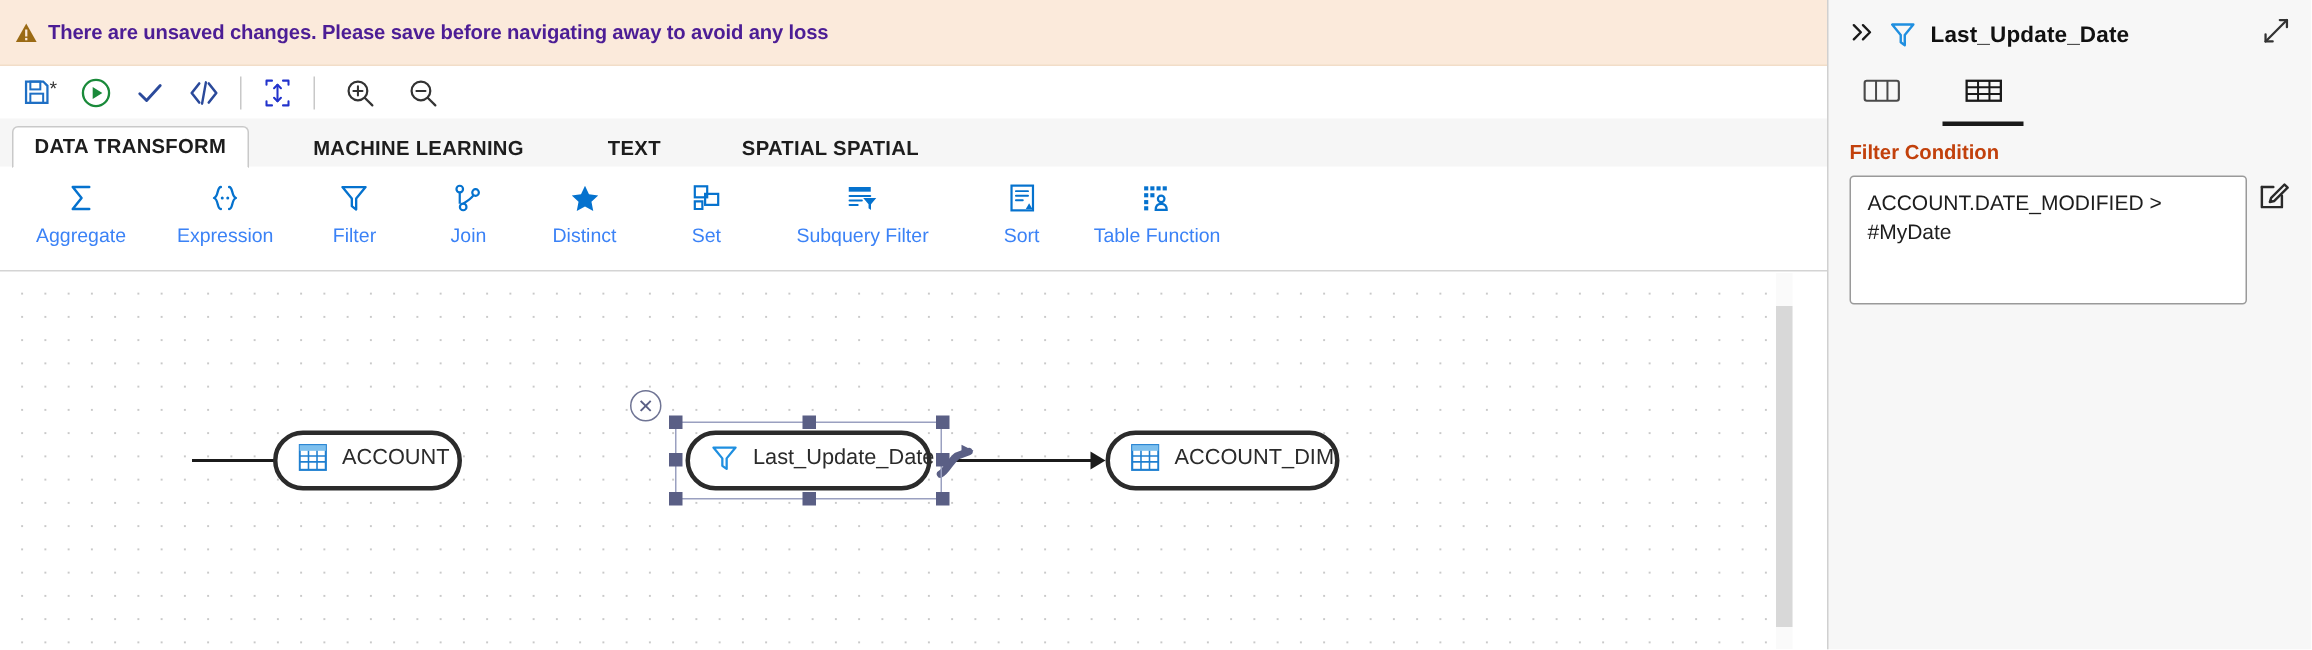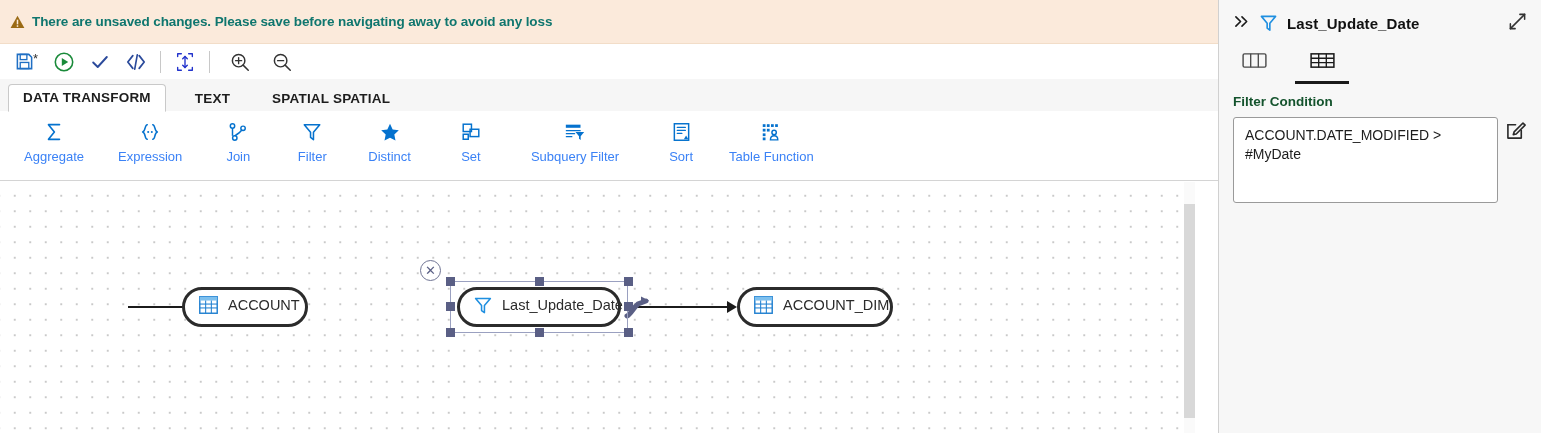--- a/index.html
+++ b/index.html
@@ -13,38 +13,38 @@
 
   
   .main { position: relative; width: 1218px; height: 433px; background:#ffffff; }
 
   
   .alert-banner {
     height: 44px; background: #fbeadb; display: flex; align-items: center;
     padding: 0 0 0 10px; gap: 7px; border-bottom: 1px solid #f2ddc8;
   }
   .alert-icon { color:#8a5a12; font-size: 15px; line-height: 1; display:flex; align-items:center; }
-  .alert-text { color:#0f766e; font-size: 13.5px; font-weight: 700; letter-spacing:-0.1px; }
+  .alert-text { color:#4c1d95; font-size: 13.5px; font-weight: 700; letter-spacing:-0.1px; }
 
   
   .toolbar {
     height: 35px; background:#ffffff; display:flex; align-items:center;
     padding-left: 6px; gap: 0px;
   }
   .tb-btn {
     width: 36px; height: 33px; display:flex; align-items:center; justify-content:center;
     cursor: pointer; position: relative;
   }
   .tb-sep { width:1px; height:22px; background:#c8c8c8; margin: 0 6px; }
   .star-mark { color:#333; font-size:13px; margin-left:-9px; margin-top:-7px; }
 
   
   .tabstrip {
     height: 32px; background:#f6f6f6; display:flex; align-items:flex-end;
-    padding-left: 8px; gap: 4px; position: relative;
+    padding-left: 8px; gap: 16px; position: relative;
   }
   .tab {
     font-size: 13.5px; font-weight: 700; color:#1d1d1d; letter-spacing: 0.2px;
     padding: 5px 14px 6px 14px; cursor:pointer; white-space: nowrap;
     border: 1px solid transparent; border-bottom: none; position: relative; top: 1px;
   }
   .tab.active {
     background: #ffffff; border: 1px solid #c9c9c9; border-bottom-color: #ffffff;
     border-radius: 4px 4px 0 0;
   }
@@ -112,21 +112,21 @@
   .rp-chev { color:#222; font-size:16px; cursor:pointer; line-height:1; }
   .rp-title { font-size:15px; font-weight:700; color:#111; letter-spacing:0.1px; }
   .rp-expand { margin-left:auto; cursor:pointer; color:#333; }
   .rp-tabs { height: 36px; display:flex; align-items:center; padding-left: 14px; gap: 26px; }
   .rp-tab { width:42px; height:31px; display:flex; align-items:flex-start; justify-content:center;
             cursor:pointer; position:relative; padding-top:2px; }
   .rp-tab.active::after {
     content:""; position:absolute; left:-6px; right:-6px; bottom:-4px; height:3px; background:#1a1a1a;
   }
   .rp-body { padding: 12px 14px 0 14px; }
-  .rp-section-title { font-size:13.5px; font-weight:700; color:#14532d; margin-bottom:8px; }
+  .rp-section-title { font-size:13.5px; font-weight:700; color:#c2410c; margin-bottom:8px; }
   .cond-row { display:flex; align-items:flex-start; gap:8px; }
   .cond-box {
     width: 282px; height: 86px; background:#ffffff; border:1px solid #9a9a9a; border-radius:3px;
     padding: 8px 8px 8px 11px; font-size:14px; color:#1d1d1d; line-height:1.35;
     overflow:hidden; cursor:text;
   }
   .edit-btn { cursor:pointer; padding-top:2px; }
 </style>
 </head>
 <body>
@@ -199,20 +199,21 @@
         <svg width="22" height="22" viewBox="0 0 24 24" aria-hidden="true">
           <circle cx="10.5" cy="10.5" r="6.8" fill="none" stroke="#333" stroke-width="1.6"></circle>
           <path d="M15.4 15.4 L21 21" stroke="#333" stroke-width="1.6" stroke-linecap="round"></path>
           <path d="M7.2 10.5 H13.8" stroke="#333" stroke-width="1.5" stroke-linecap="round"></path>
         </svg>
       </div>
     </div>
 
     <div class="tabstrip">
       <div class="tab active">DATA TRANSFORM</div>
+      <div class="tab" style="margin-left:12px;">MACHINE LEARNING</div>
       <div class="tab" style="margin-left:10px;">TEXT</div>
       <div class="tab" style="margin-left:8px;">SPATIAL SPATIAL</div>
     </div>
 
     <div class="ribbon">
 
       <div class="op" style="margin-left:14px;">
         <span class="op-icon">
           <svg width="22" height="22" viewBox="0 0 24 24" aria-hidden="true">
             <path d="M18 4 H6 L12.4 12 L6 20 H18" fill="none" stroke="#0572ce" stroke-width="1.8" stroke-linejoin="round" stroke-linecap="round"></path>
@@ -226,44 +227,44 @@
           <svg width="24" height="22" viewBox="0 0 26 24" aria-hidden="true">
             <g fill="none" stroke="#0572ce" stroke-width="1.7" stroke-linecap="round" stroke-linejoin="round">
               <path d="M10 4 C7 4 8.5 11 5 12 C8.5 13 7 20 10 20"></path>
               <path d="M16 4 C19 4 17.5 11 21 12 C17.5 13 19 20 16 20"></path>
             </g>
             <circle cx="11" cy="12" r="1.1" fill="#0572ce"></circle>
             <circle cx="15" cy="12" r="1.1" fill="#0572ce"></circle>
           </svg>
         </span>
         <span class="op-label">Expression</span>
+      </div>
+
+      <div class="op" style="margin-left:14px;">
+        <span class="op-icon">
+          <svg width="20" height="22" viewBox="0 0 22 24" aria-hidden="true">
+            <path d="M2.5 4 H19.5 L12.6 12.4 V20.5 L9.4 18 V12.4 Z" fill="none" stroke="#0572ce" stroke-width="1.7" stroke-linejoin="round"></path>
+          </svg>
+        </span>
+        <span class="op-label">Filter</span>
       </div>
 
       <div class="op" style="margin-left:16px;">
         <span class="op-icon">
           <svg width="22" height="22" viewBox="0 0 24 24" aria-hidden="true">
             <g fill="none" stroke="#0572ce" stroke-width="1.6">
               <circle cx="6" cy="5.5" r="2.4"></circle>
               <circle cx="17.5" cy="8" r="2.4"></circle>
               <circle cx="8.5" cy="18.5" r="2.4"></circle>
               <path d="M6 8 V16.2"></path>
               <path d="M8.5 16.1 C12 14 14.6 12 15.9 10.1"></path>
             </g>
           </svg>
         </span>
         <span class="op-label">Join</span>
-      </div>
-
-      <div class="op" style="margin-left:14px;">
-        <span class="op-icon">
-          <svg width="20" height="22" viewBox="0 0 22 24" aria-hidden="true">
-            <path d="M2.5 4 H19.5 L12.6 12.4 V20.5 L9.4 18 V12.4 Z" fill="none" stroke="#0572ce" stroke-width="1.7" stroke-linejoin="round"></path>
-          </svg>
-        </span>
-        <span class="op-label">Filter</span>
       </div>
 
       <div class="op" style="margin-left:16px;">
         <span class="op-icon">
           <svg width="22" height="22" viewBox="0 0 24 24" aria-hidden="true">
             <path d="M12 3 L14.9 9.2 L21.6 10.1 L16.7 14.8 L18 21.4 L12 18.2 L6 21.4 L7.3 14.8 L2.4 10.1 L9.1 9.2 Z" fill="#0572ce"></path>
           </svg>
         </span>
         <span class="op-label">Distinct</span>
       </div>

